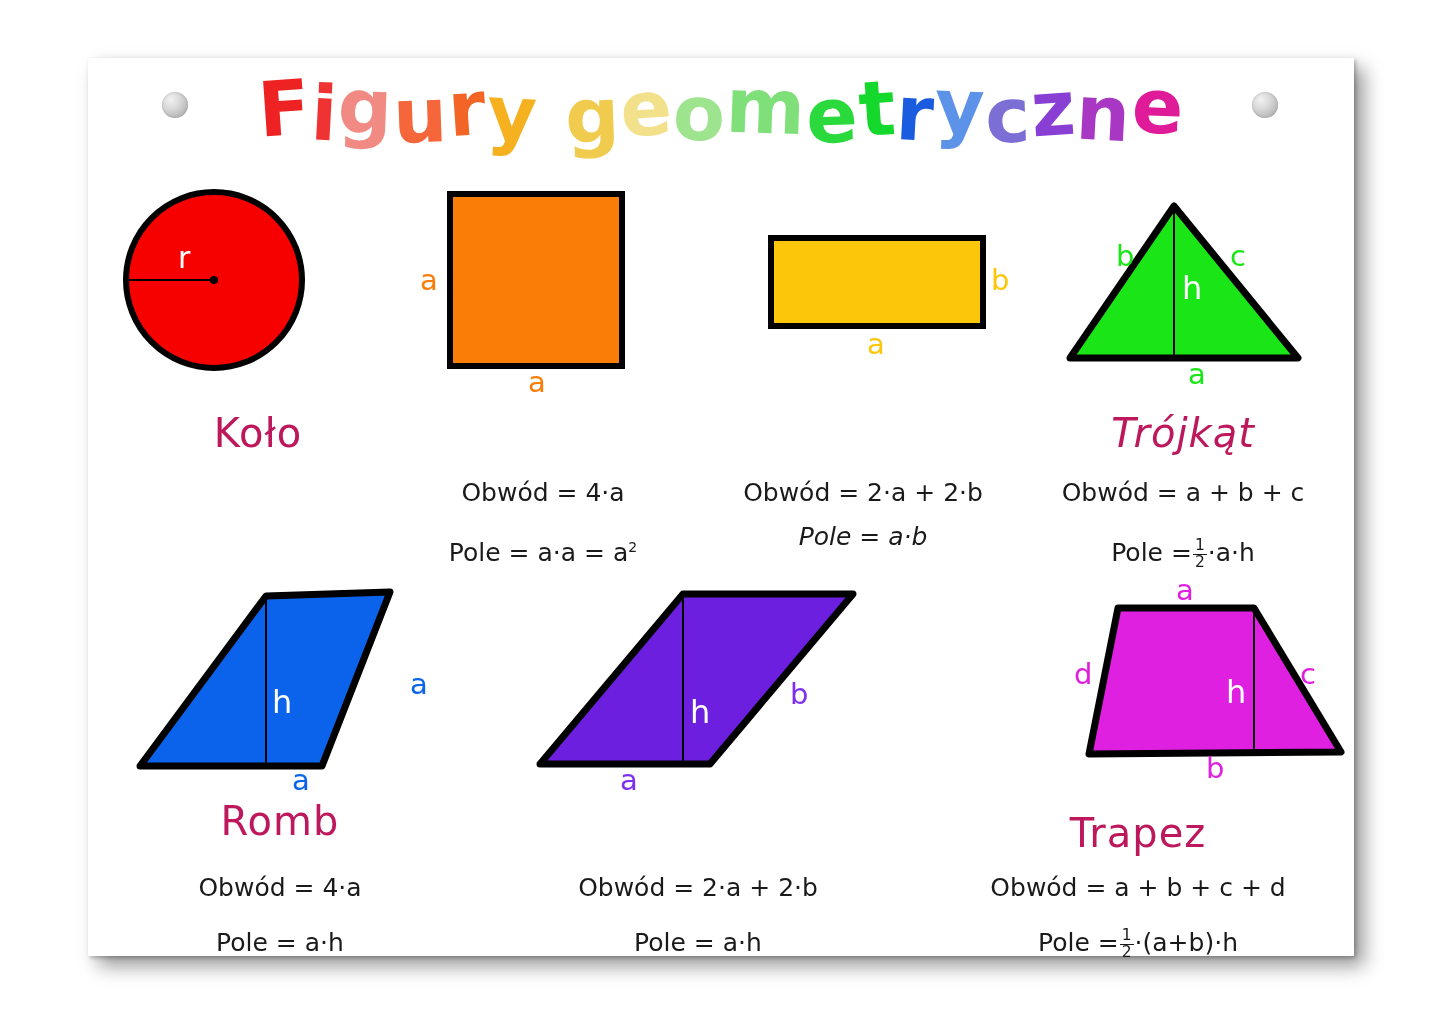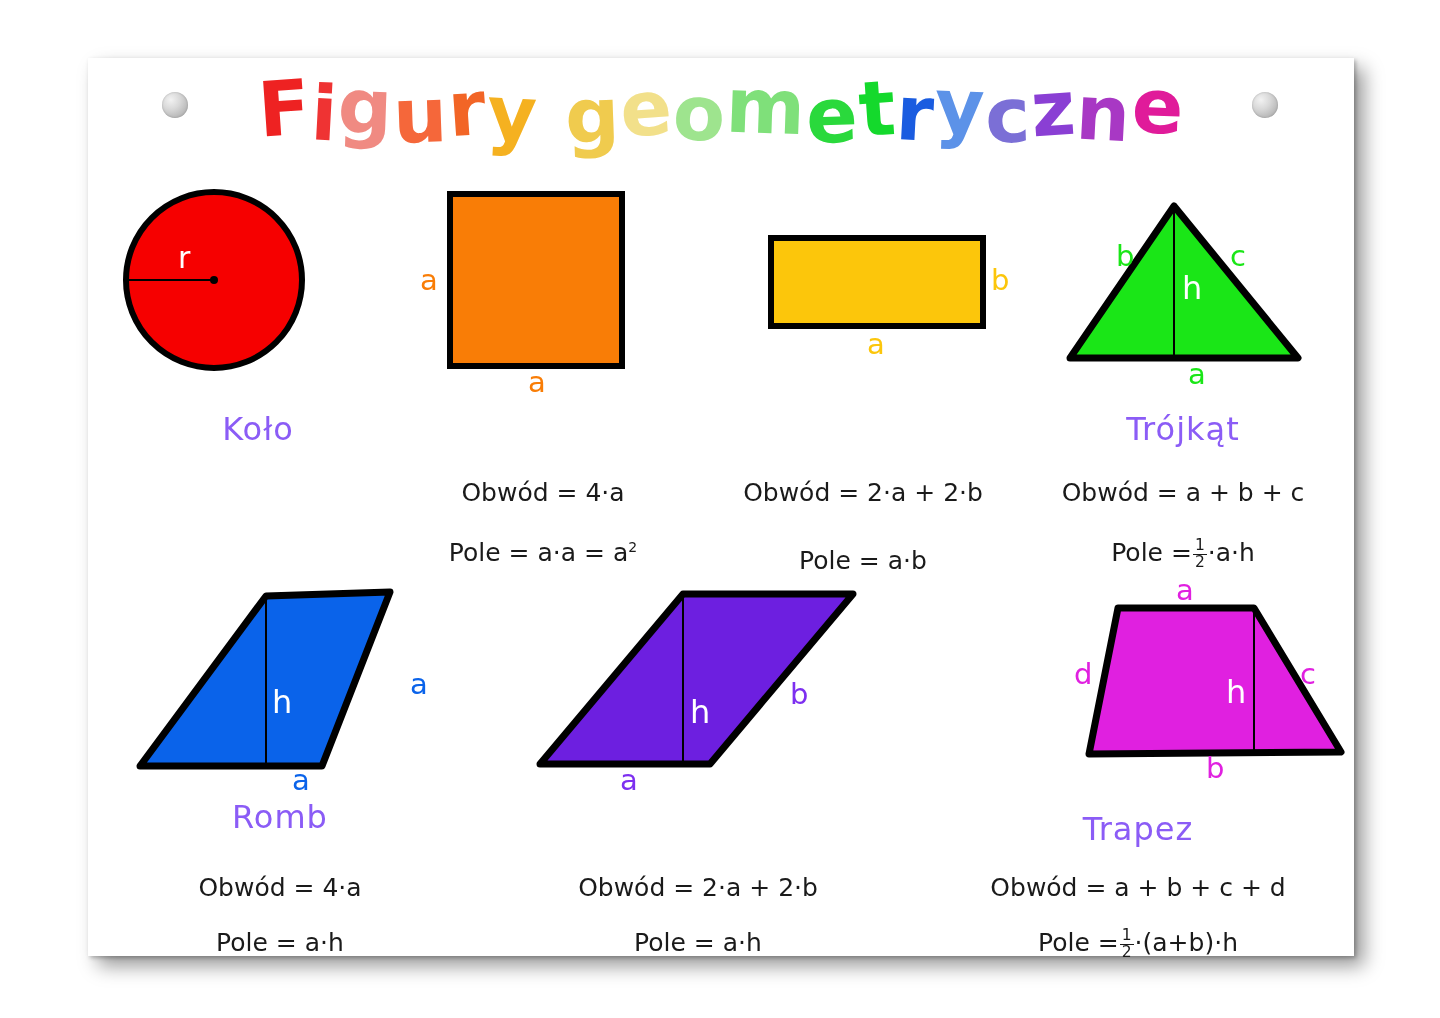--- a/index.html
+++ b/index.html
@@ -69,22 +69,22 @@
     position: absolute;
   }
   .shape-box {
     position: relative;
   }
   .fig-name {
     position: absolute;
     width: 100%;
     text-align: center;
     font-family: "DejaVu Sans", sans-serif;
-    font-size: 32px;
-    color: #8b5cf6;
+    font-size: 40px;
+    color: #be185d;
     letter-spacing: 1px;
     white-space: nowrap;
   }
   .formula {
     position: absolute;
     width: 100%;
     text-align: center;
     font-family: "DejaVu Sans", sans-serif;
     font-size: 25px;
     color: #1a1a1a;
@@ -157,35 +157,35 @@
 
     <div class="fig" id="fig-rectangle" style="left:625px; top:130px; width:300px; height:410px;">
       <div class="shape-box" style="left:0; top:0; width:300px; height:185px;">
         <svg width="300" height="185" viewBox="0 0 300 185">
           <rect x="58" y="50" width="212" height="88" fill="#fcc60b" stroke="#000000" stroke-width="6"></rect>
         </svg>
         <span class="lbl" style="left:154px; top:142px; color:#fcc60b;">a</span>
         <span class="lbl" style="left:278px; top:78px; color:#fcc60b;">b</span>
       </div>
       <div class="formula" style="top:290px;">Obwód = 2·a + 2·b</div>
-      <div class="formula" style="top:358px;">Pole = a·b</div>
+      <div class="formula" style="top:334px;font-style:italic;">Pole = a·b</div>
     </div>
 
     <div class="fig" id="fig-triangle" style="left:950px; top:130px; width:290px; height:410px;">
       <div class="shape-box" style="left:0; top:0; width:290px; height:185px;">
         <svg width="290" height="185" viewBox="0 0 290 185">
           <polygon points="136,18 260,170 32,170" fill="#1ae617" stroke="#000000" stroke-width="7" stroke-linejoin="round"></polygon>
           <line x1="136" y1="18" x2="136" y2="170" stroke="#000000" stroke-width="2"></line>
         </svg>
         <span class="lbl" style="left:78px; top:54px; color:#1ae617;">b</span>
         <span class="lbl" style="left:192px; top:54px; color:#1ae617;">c</span>
         <span class="lbl lbl-h" style="left:144px; top:84px;">h</span>
         <span class="lbl" style="left:150px; top:172px; color:#1ae617;">a</span>
       </div>
-      <div class="fig-name" style="top:222px;">Trójkąt</div>
+      <div class="fig-name" style="top:222px;font-style:italic;">Trójkąt</div>
       <div class="formula" style="top:290px;">Obwód = a + b + c</div>
       <div class="formula" style="top:350px;">
         <span>Pole =</span><span class="frac"><span class="num">1</span><span class="den">2</span></span><span>·a·h</span>
       </div>
     </div>
 
     <div class="fig" id="fig-rhombus" style="left:12px; top:520px; width:360px; height:390px;">
       <div class="shape-box" style="left:0; top:0; width:360px; height:200px;">
         <svg width="360" height="200" viewBox="0 0 360 200">
           <polygon points="166,18 290,14 222,188 40,188" fill="#0a63ea" stroke="#000000" stroke-width="7" stroke-linejoin="round"></polygon>

